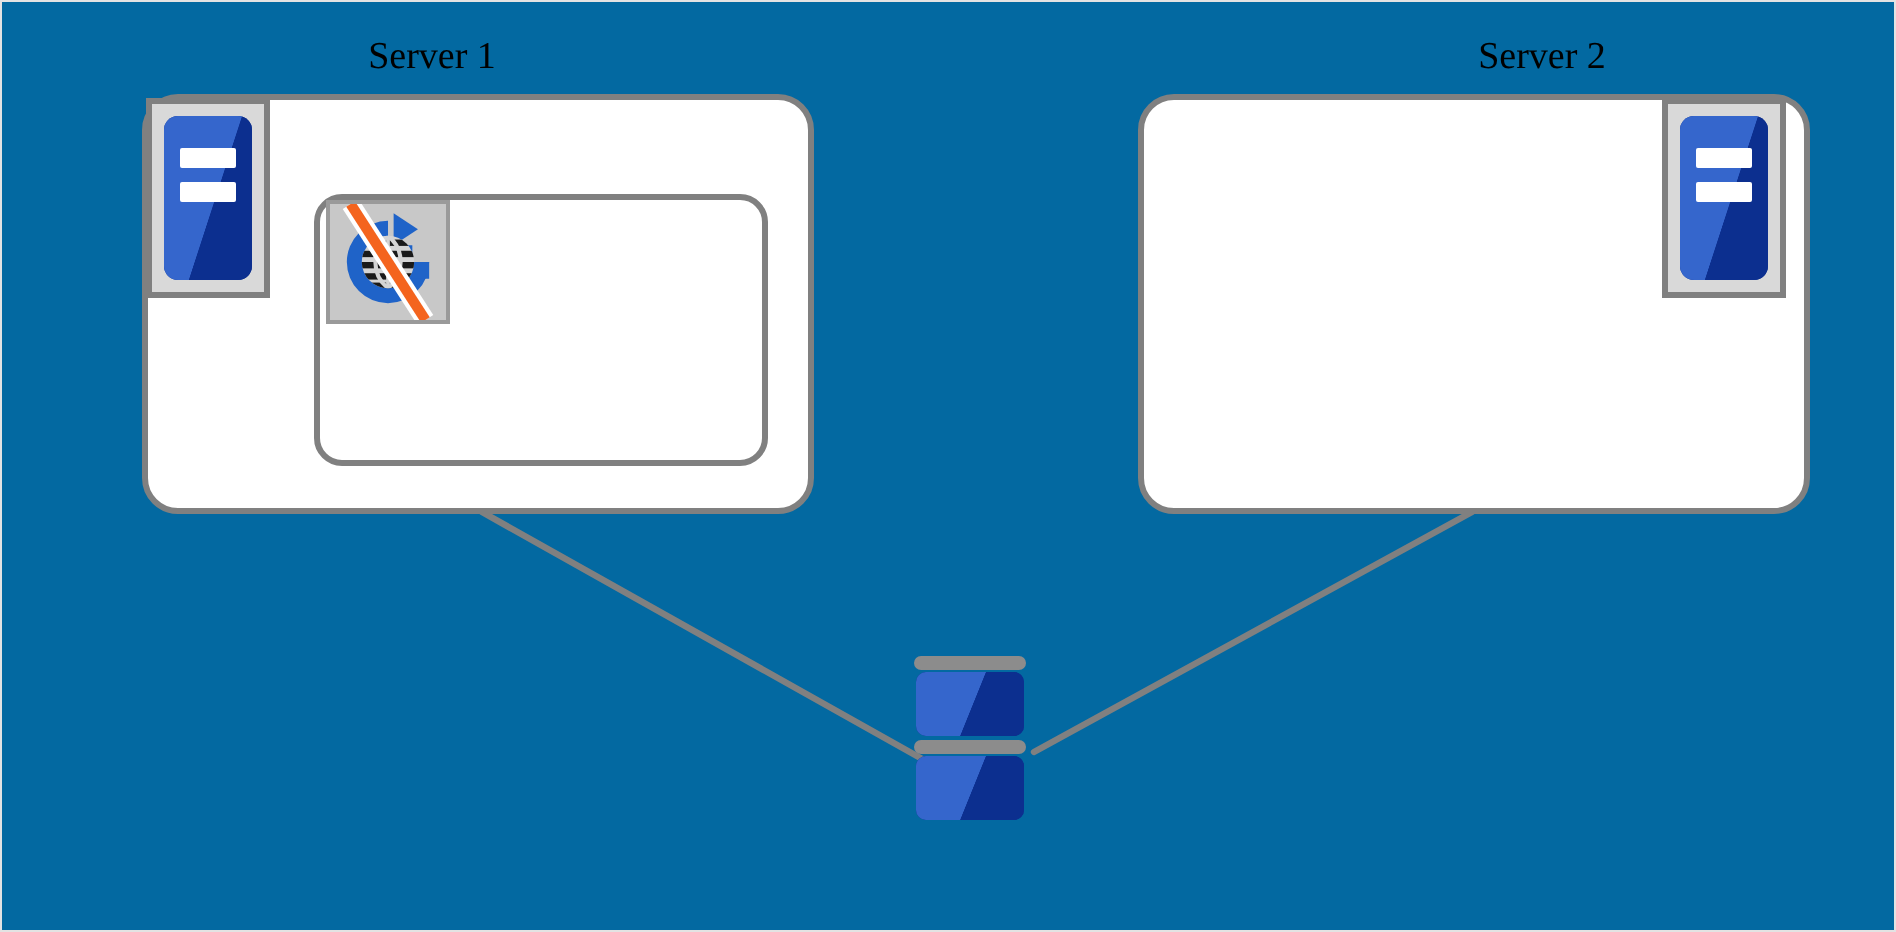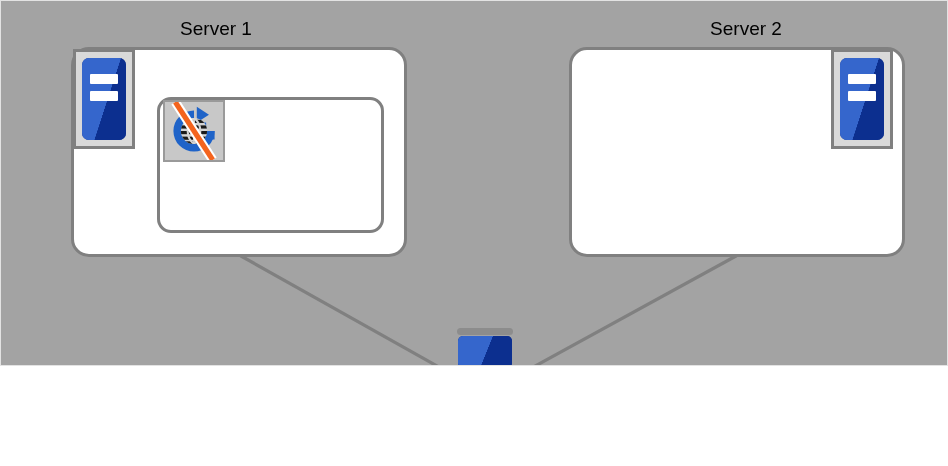--- a/index.html
+++ b/index.html
@@ -4,39 +4,39 @@
 <title>Failover diagram</title>
 <style>
   html, body {
     margin: 0;
     padding: 0;
     background: #ffffff;
   }
   #canvas {
     position: relative;
     width: 948px;
-    height: 366px;
-    background: #a3a3a3;
+    height: 466px;
+    background: #0369a1;
     border: 1px solid #e3e3e3;
     box-sizing: border-box;
-    font-family: Liberation Sans, sans-serif;
+    font-family: Liberation Serif, serif;
     overflow: hidden;
   }
 
   
   .label {
     position: absolute;
     color: #000000;
     font-size: 19px;
     line-height: 22px;
     white-space: nowrap;
     text-align: center;
   }
   #server1-label { left: 115px; top: 17px; width: 200px; }
-  #server2-label { left: 645px; top: 17px; width: 200px; }
+  #server2-label { left: 670px; top: 17px; width: 200px; }
   #fog-label     { left: 90px;  top: 63px; width: 350px; }
   #disk-label    { left: 379px; top: 417px; width: 200px; }
 
   
   .server-box {
     position: absolute;
     border: 3px solid #808080;
     border-radius: 18px;
     background: #ffffff;
     box-sizing: border-box;

